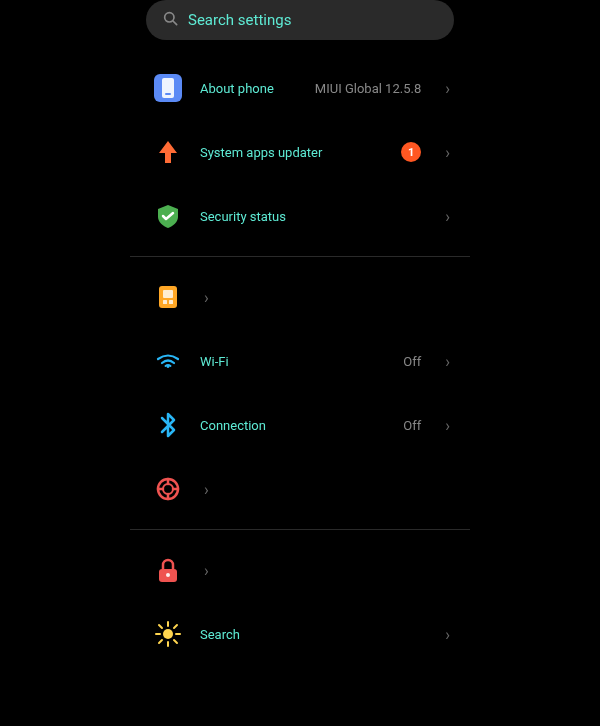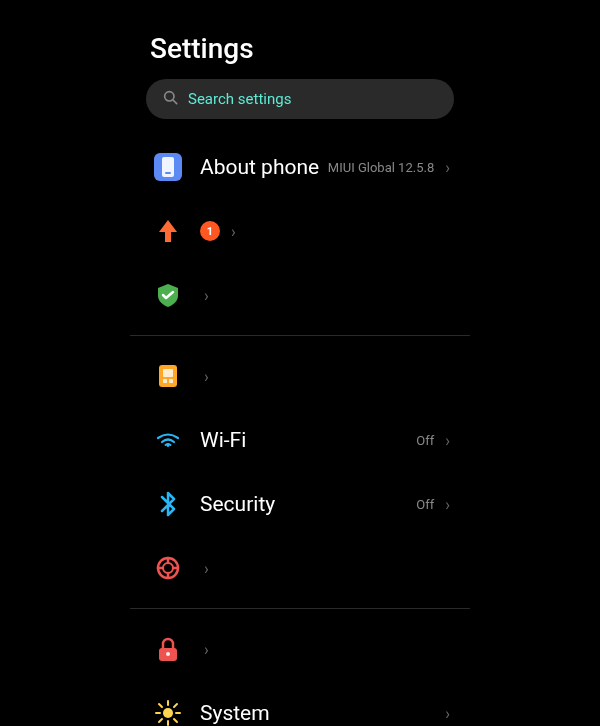--- a/index.html
+++ b/index.html
@@ -79,29 +79,29 @@
     }
 
     .item-content {
       flex: 1;
       display: flex;
       align-items: center;
       justify-content: space-between;
     }
 
     .item-label {
-      font-size: 21px;
-      color: #ffffff;
+      font-size: 13px;
+      color: #5eead4;
       font-weight: 400;
     }
 
     .item-right {
       display: flex;
       align-items: center;
-      gap: 7px;
+      gap: 20px;
       color: #888;
       font-size: 13px;
     }
 
     .chevron {
       color: #666;
       font-size: 16px;
       margin-left: 4px;
     }
 
@@ -115,21 +115,20 @@
       align-items: center;
       justify-content: center;
       font-size: 11px;
       font-weight: bold;
     }
   </style>
 </head>
 <body>
 
 <div class="phone-container">
-  <div class="page-title">Settings</div>
 
   <div class="search-bar">
     <div class="search-icon-wrap">
       <svg width="16" height="16" viewBox="0 0 24 24" fill="none" stroke="#888" stroke-width="2.5" stroke-linecap="round">
         <circle cx="11" cy="11" r="7"></circle>
         <line x1="16.5" y1="16.5" x2="22" y2="22"></line>
       </svg>
     </div>
     <span class="search-placeholder">Search settings</span>
   </div>
@@ -153,35 +152,37 @@
       </div>
     </div>
 
     <div class="settings-item">
       <div class="icon-wrap">
         <svg width="26" height="26" viewBox="0 0 26 26">
           <polygon points="13,2 22,14 16,14 16,24 10,24 10,14 4,14" fill="#ff6b35"></polygon>
         </svg>
       </div>
       <div class="item-content">
+        <span class="item-label">System apps updater</span>
         <div class="item-right">
           <div class="badge">1</div>
           <span class="chevron">›</span>
         </div>
       </div>
     </div>
 
     <div class="settings-item">
       <div class="icon-wrap">
         <svg width="26" height="26" viewBox="0 0 26 26">
           <path d="M13 2 L23 6 L23 14 C23 19 18 23 13 25 C8 23 3 19 3 14 L3 6 Z" fill="#4caf50"></path>
           <polyline points="8,13 11,16 18,10" stroke="#fff" stroke-width="2.5" fill="none" stroke-linecap="round" stroke-linejoin="round"></polyline>
         </svg>
       </div>
       <div class="item-content">
+        <span class="item-label">Security status</span>
         <div class="item-right">
           <span class="chevron">›</span>
         </div>
       </div>
     </div>
   </div>
 
   <div class="divider"></div>
 
   <div class="section">
@@ -220,21 +221,21 @@
       </div>
     </div>
 
     <div class="settings-item">
       <div class="icon-wrap">
         <svg width="22" height="26" viewBox="0 0 22 26">
           <polyline points="5,6 17,18 11,24 11,2 17,8 5,20" stroke="#29b6f6" stroke-width="2.5" fill="none" stroke-linecap="round" stroke-linejoin="round"></polyline>
         </svg>
       </div>
       <div class="item-content">
-        <span class="item-label">Security</span>
+        <span class="item-label">Connection</span>
         <div class="item-right">
           <span>Off</span>
           <span class="chevron">›</span>
         </div>
       </div>
     </div>
 
     <div class="settings-item">
       <div class="icon-wrap">
         <svg width="26" height="26" viewBox="0 0 26 26">
@@ -281,21 +282,21 @@
           <line x1="13" y1="21" x2="13" y2="25" stroke="#ffd54f" stroke-width="2" stroke-linecap="round"></line>
           <line x1="1" y1="13" x2="5" y2="13" stroke="#ffd54f" stroke-width="2" stroke-linecap="round"></line>
           <line x1="21" y1="13" x2="25" y2="13" stroke="#ffd54f" stroke-width="2" stroke-linecap="round"></line>
           <line x1="4" y1="4" x2="7" y2="7" stroke="#ffd54f" stroke-width="2" stroke-linecap="round"></line>
           <line x1="19" y1="19" x2="22" y2="22" stroke="#ffd54f" stroke-width="2" stroke-linecap="round"></line>
           <line x1="22" y1="4" x2="19" y2="7" stroke="#ffd54f" stroke-width="2" stroke-linecap="round"></line>
           <line x1="7" y1="19" x2="4" y2="22" stroke="#ffd54f" stroke-width="2" stroke-linecap="round"></line>
         </svg>
       </div>
       <div class="item-content">
-        <span class="item-label">System</span>
+        <span class="item-label">Search</span>
         <div class="item-right">
           <span class="chevron">›</span>
         </div>
       </div>
     </div>
 
   </div>
 
 </div>
 

